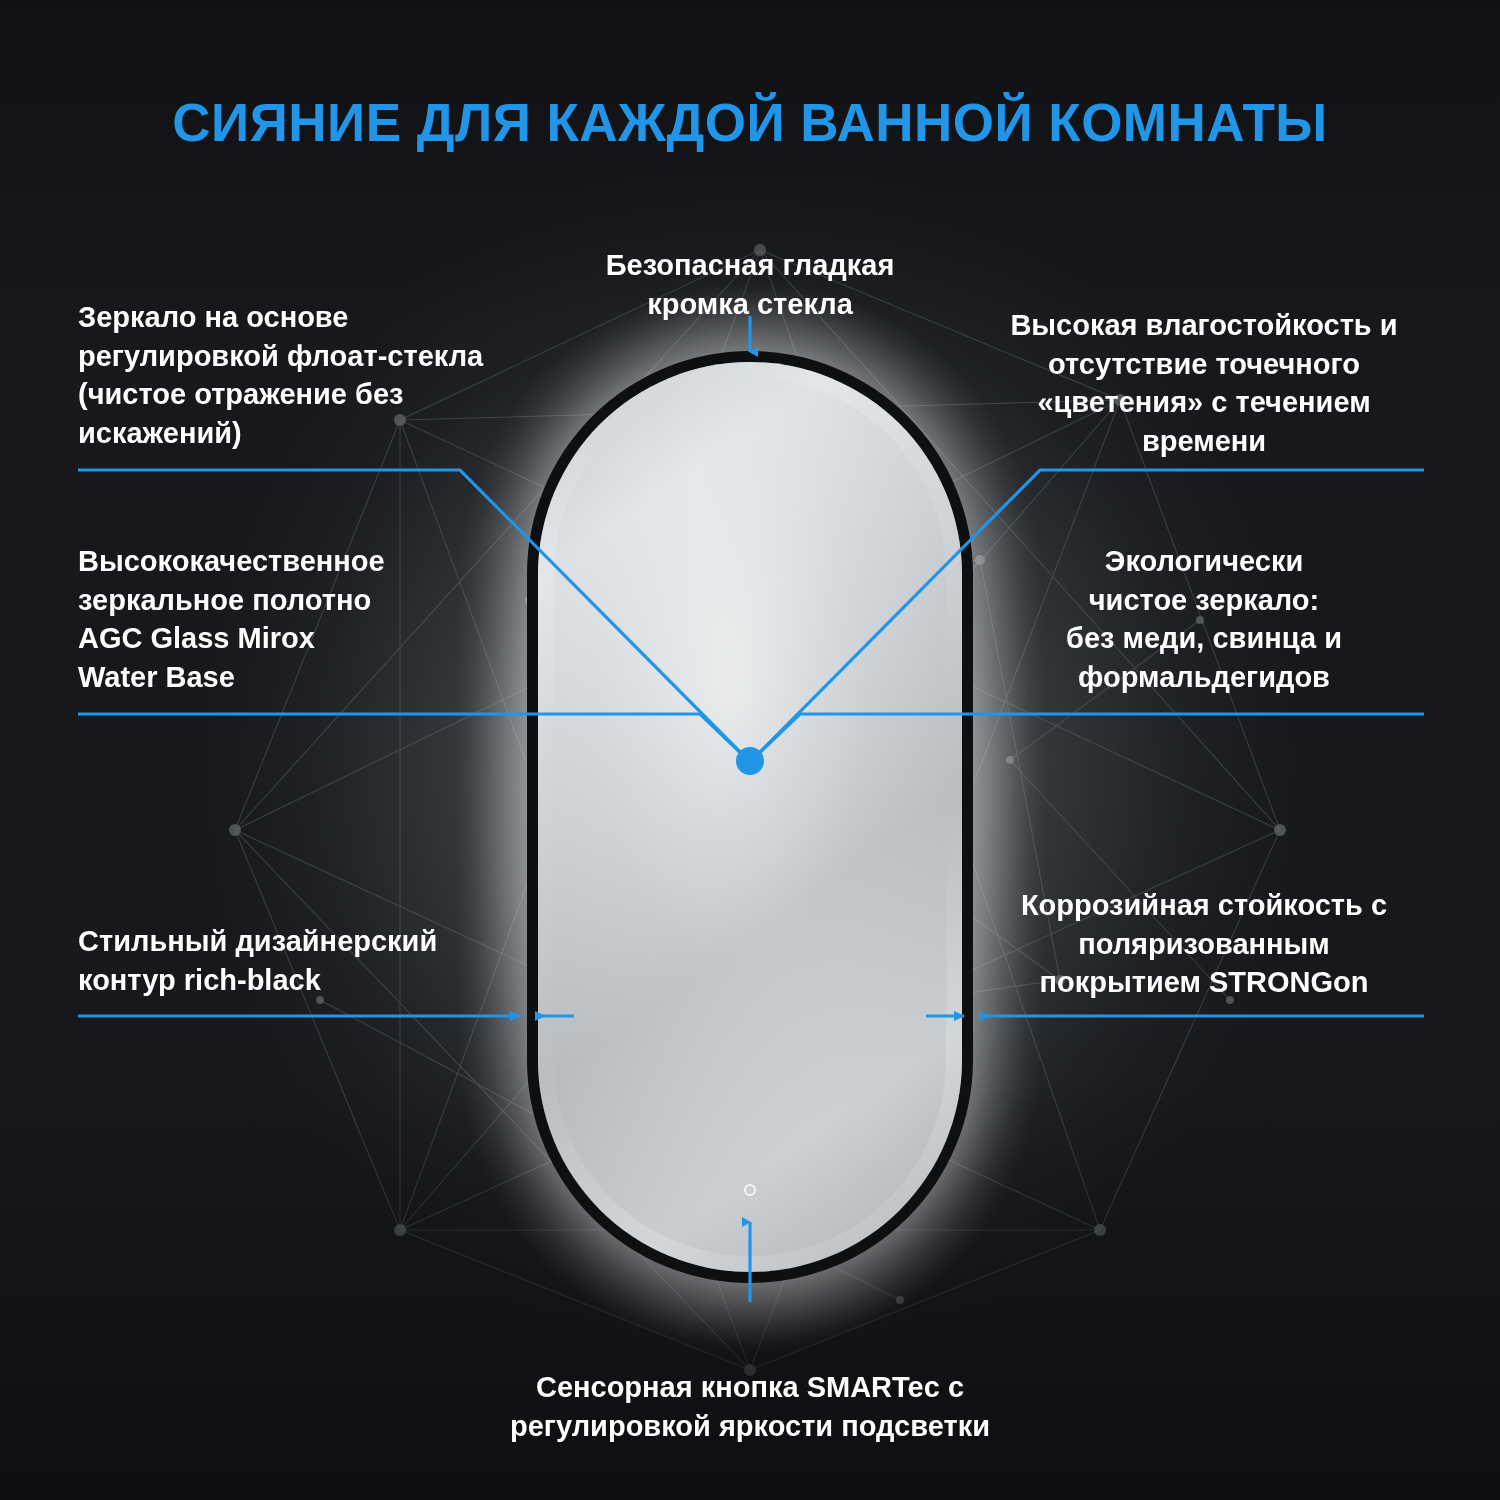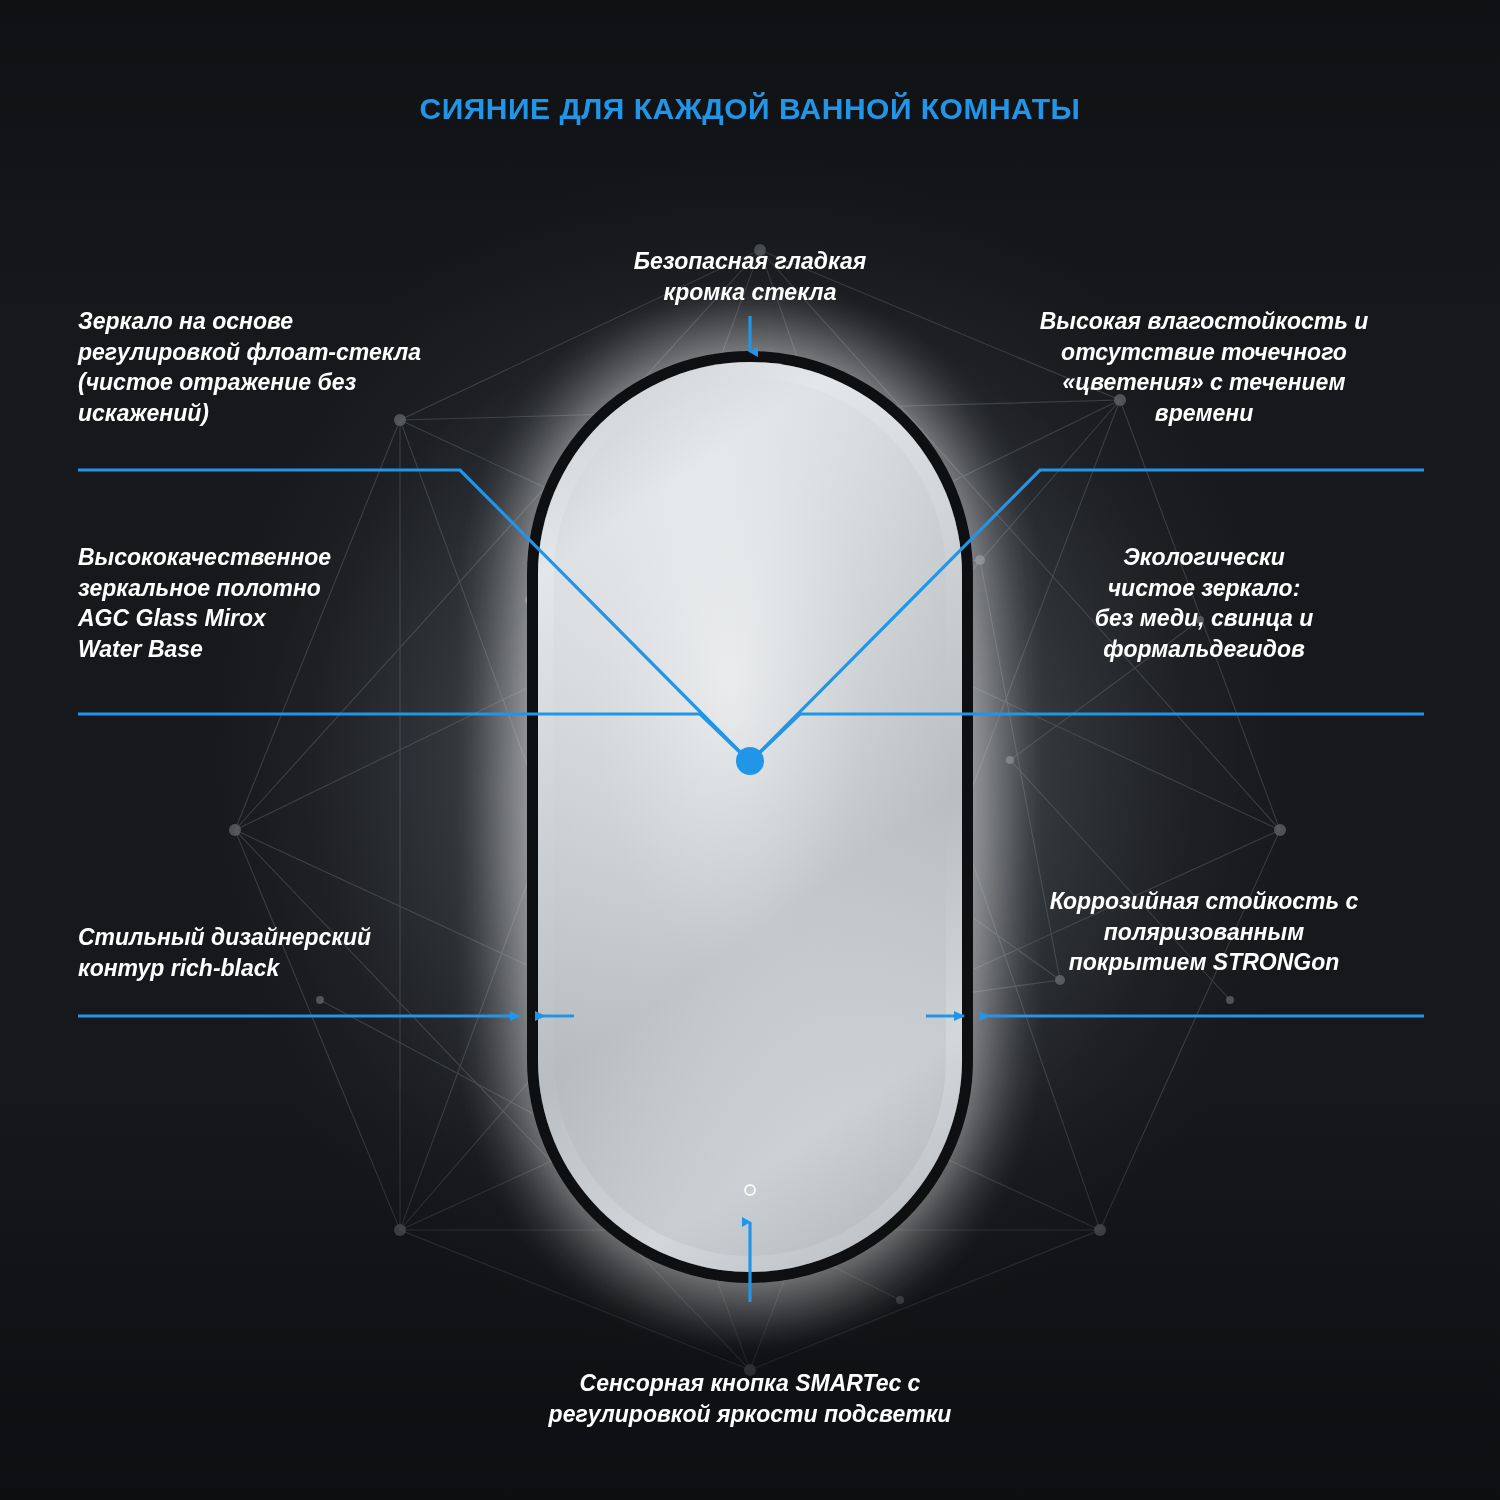--- a/index.html
+++ b/index.html
@@ -30,21 +30,21 @@
     left: 0; top: 0;
     width: 1500px; height: 1500px;
     opacity: 0.5;
   }
   .title {
     position: absolute;
     top: 92px;
     left: 0;
     width: 1500px;
     text-align: center;
-    font-size: 30px;
+    font-size: 53px;
     font-weight: 700;
     letter-spacing: 0.5px;
     color: #2196e8;
     text-transform: uppercase;
   }
 
   
   .mirror-wrap {
     position: absolute;
     left: 538px;
@@ -85,25 +85,24 @@
     width: 12px;
     height: 12px;
     border-radius: 50%;
     border: 2px solid rgba(255,255,255,0.85);
     box-sizing: border-box;
   }
 
   
   .callout {
     position: absolute;
-    font-size: 23px;
+    font-size: 29px;
     font-weight: 700;
     line-height: 1.33;
     color: #ffffff;
-    font-style: italic;
   }
   .c-left { text-align: left; }
   .c-right { text-align: center; }
   .c-center { text-align: center; }
 
   .svg-lines {
     position: absolute;
     left: 0; top: 0;
     width: 1500px;
     height: 1500px;
@@ -197,21 +196,21 @@
     <circle cx="750" cy="761" r="14" fill="#2196e8"></circle>
   </svg>
 
   <div class="title">СИЯНИЕ ДЛЯ КАЖДОЙ ВАННОЙ КОМНАТЫ</div>
 
   <div class="callout c-center" style="left:520px; top:246px; width:460px;">
     <div>Безопасная гладкая</div>
     <div>кромка стекла</div>
   </div>
 
-  <div class="callout c-left" style="left:78px; top:306px; width:430px;">
+  <div class="callout c-left" style="left:78px; top:298px; width:430px;">
     <div>Зеркало на основе</div>
     <div>регулировкой флоат-стекла</div>
     <div>(чистое отражение без</div>
     <div>искажений)</div>
   </div>
 
   <div class="callout c-right" style="left:984px; top:306px; width:440px;">
     <div>Высокая влагостойкость и</div>
     <div>отсутствие точечного</div>
     <div>«цветения» с течением</div>

